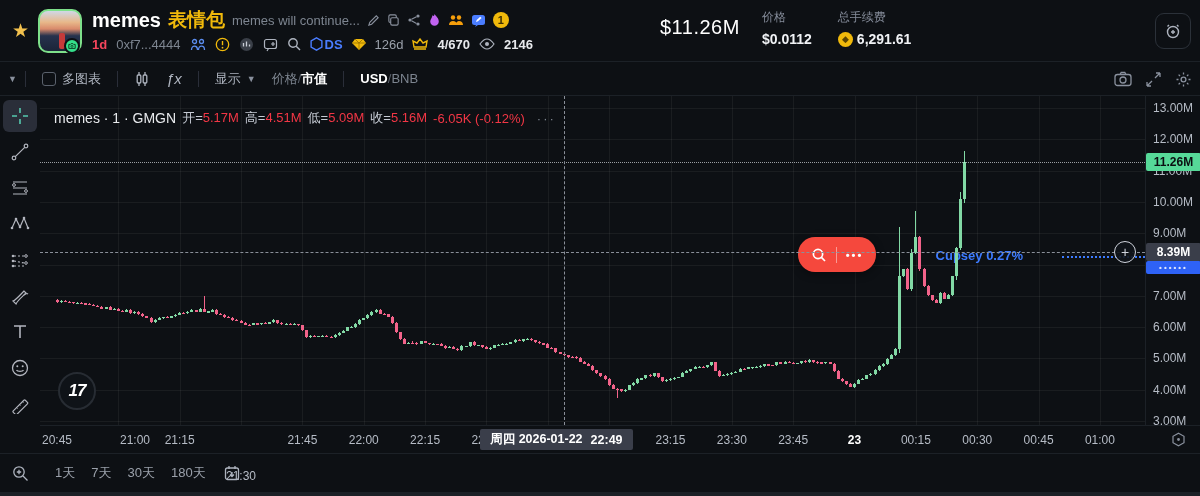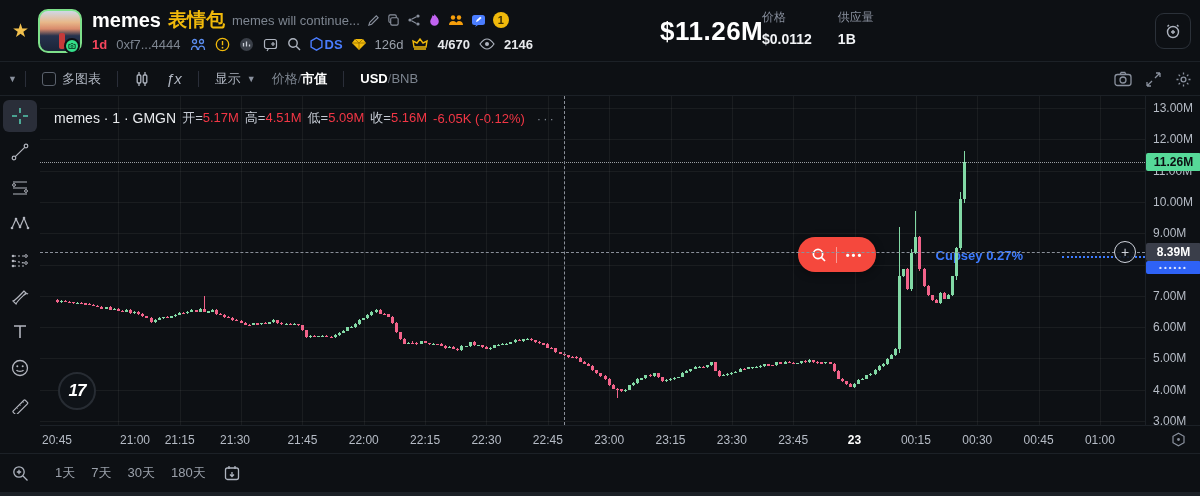--- a/index.html
+++ b/index.html
@@ -16,21 +16,21 @@
   .hrow1{position:absolute;left:92px;top:8px;height:24px;display:flex;align-items:center;gap:7px;white-space:nowrap;}
   .title{font-size:20px;font-weight:bold;color:#fff;}
   .title-cn{font-size:19px;font-weight:bold;color:#f0b90b;}
   .subtitle{font-size:13px;color:#7d8590;}
   .hicon{color:#8a919e;}
   .hrow2{position:absolute;left:92px;top:34px;height:20px;display:flex;align-items:center;gap:9px;white-space:nowrap;font-size:13px;}
   .age{color:#f6465d;font-weight:bold;}
   .contract{color:#7d8590;}
   .ds-wrap{display:flex;align-items:center;gap:2px;color:#4a7dff;font-weight:bold;font-size:13px;}
   .dim{color:#9aa0aa;} .wv{color:#e8eaed;font-weight:bold;}
-  .mcap{position:absolute;left:660px;top:16px;font-size:26px;font-weight:bold;color:#fff;letter-spacing:.5px;}
+  .mcap{position:absolute;left:660px;top:16px;font-size:20px;font-weight:normal;color:#fff;letter-spacing:.5px;}
   #stats{position:absolute;left:762px;top:9px;display:flex;gap:26px;}
   .stat .lbl{font-size:12px;color:#868d9b;display:flex;align-items:center;gap:3px;}
   .stat .val{margin-top:5px;font-size:14px;font-weight:bold;color:#f0f2f5;display:flex;align-items:center;gap:4px;}
   .alert-btn{position:absolute;left:1155px;top:13px;width:36px;height:36px;border:1px solid #2b3139;border-radius:9px;display:flex;align-items:center;justify-content:center;color:#aeb4bf;}
   .coin1{width:16px;height:16px;border-radius:50%;background:#f0b90b;color:#3d2e00;font-size:11px;font-weight:bold;display:flex;align-items:center;justify-content:center;}
   .help{width:13px;height:13px;border-radius:50%;border:1px solid #6b7280;color:#9aa0aa;font-size:9px;display:flex;align-items:center;justify-content:center;}
   .bnbcoin{width:15px;height:15px;border-radius:50%;background:#f0b90b;display:flex;align-items:center;justify-content:center;color:#5c4500;font-size:9px;}
   
   #toolbar{position:absolute;left:0;top:62px;width:1200px;height:34px;border-bottom:1px solid #1c2127;display:flex;align-items:center;padding-left:8px;}
   .interval{color:#8a919e;font-size:13px;padding:4px 7px;cursor:pointer;}
@@ -218,24 +218,25 @@
         <div class="stat">
           <div class="lbl">
             <span>价格</span>
           </div>
           <div class="val">
             <span>$0.0112</span>
           </div>
         </div>
         <div class="stat">
           <div class="lbl">
-            <span>供应量</span>
+            <span>总手续费</span>
           </div>
           <div class="val">
-            <span>1B</span>
+            <span class="bnbcoin">◆</span>
+            <span>6,291.61</span>
           </div>
         </div>
       </div>
 
     <div class="alert-btn">
       <svg width="18" height="18" viewBox="0 0 18 18">
           <circle cx="9" cy="10" r="5.5" fill="none" stroke="currentColor" stroke-width="1.4"></circle>
           <path d="M9 8v4M7 10h4" stroke="currentColor" stroke-width="1.4"></path>
           <path d="M3.5 4.5 5 3M14.5 4.5 13 3" stroke="currentColor" stroke-width="1.4"></path>
         </svg>
@@ -885,24 +886,28 @@
       <span class="tlab bold" style="left: 814.55px;">23</span>
       <span class="tlab" style="left: 753.2px;">23:45</span>
       <span class="tlab" style="left: 691.85px;">23:30</span>
       <span class="tlab" style="left: 630.5px;">23:15</span>
       <span class="tlab" style="left: 569.15px;">23:00</span>
       <span class="tlab" style="left: 507.8px;">22:45</span>
       <span class="tlab" style="left: 446.45px;">22:30</span>
       <span class="tlab" style="left: 385.1px;">22:15</span>
       <span class="tlab" style="left: 323.75px;">22:00</span>
       <span class="tlab" style="left: 262.4px;">21:45</span>
-      <span class="tlab" style="left: 195px;">21:30</span>
+      <span class="tlab" style="left: 201px; margin-top: 36px;">21:30</span>
       <span class="tlab" style="left: 139.7px;">21:15</span>
       <span class="tlab" style="left: 95px;">21:00</span>
       <span class="tlab" style="left: 17px;">20:45</span>
+    <div class="ttip" id="ttip" style="left: 440.16px;">
+      <span class="b">周四 2026-01-22</span>
+      <span class="b">22:49</span>
+    </div>
     <span class="axgear">
         <svg width="15" height="15" viewBox="0 0 15 15">
           <path d="M7.5 1.2 13 4.3v6.4l-5.5 3.1L2 10.7V4.3z" fill="none" stroke="currentColor" stroke-width="1.2"></path>
           <circle cx="7.5" cy="7.5" r="1.4" fill="currentColor"></circle>
         </svg>
       </span>
   </div>
 
   <div id="bottom">
     <span class="zoomicon">

